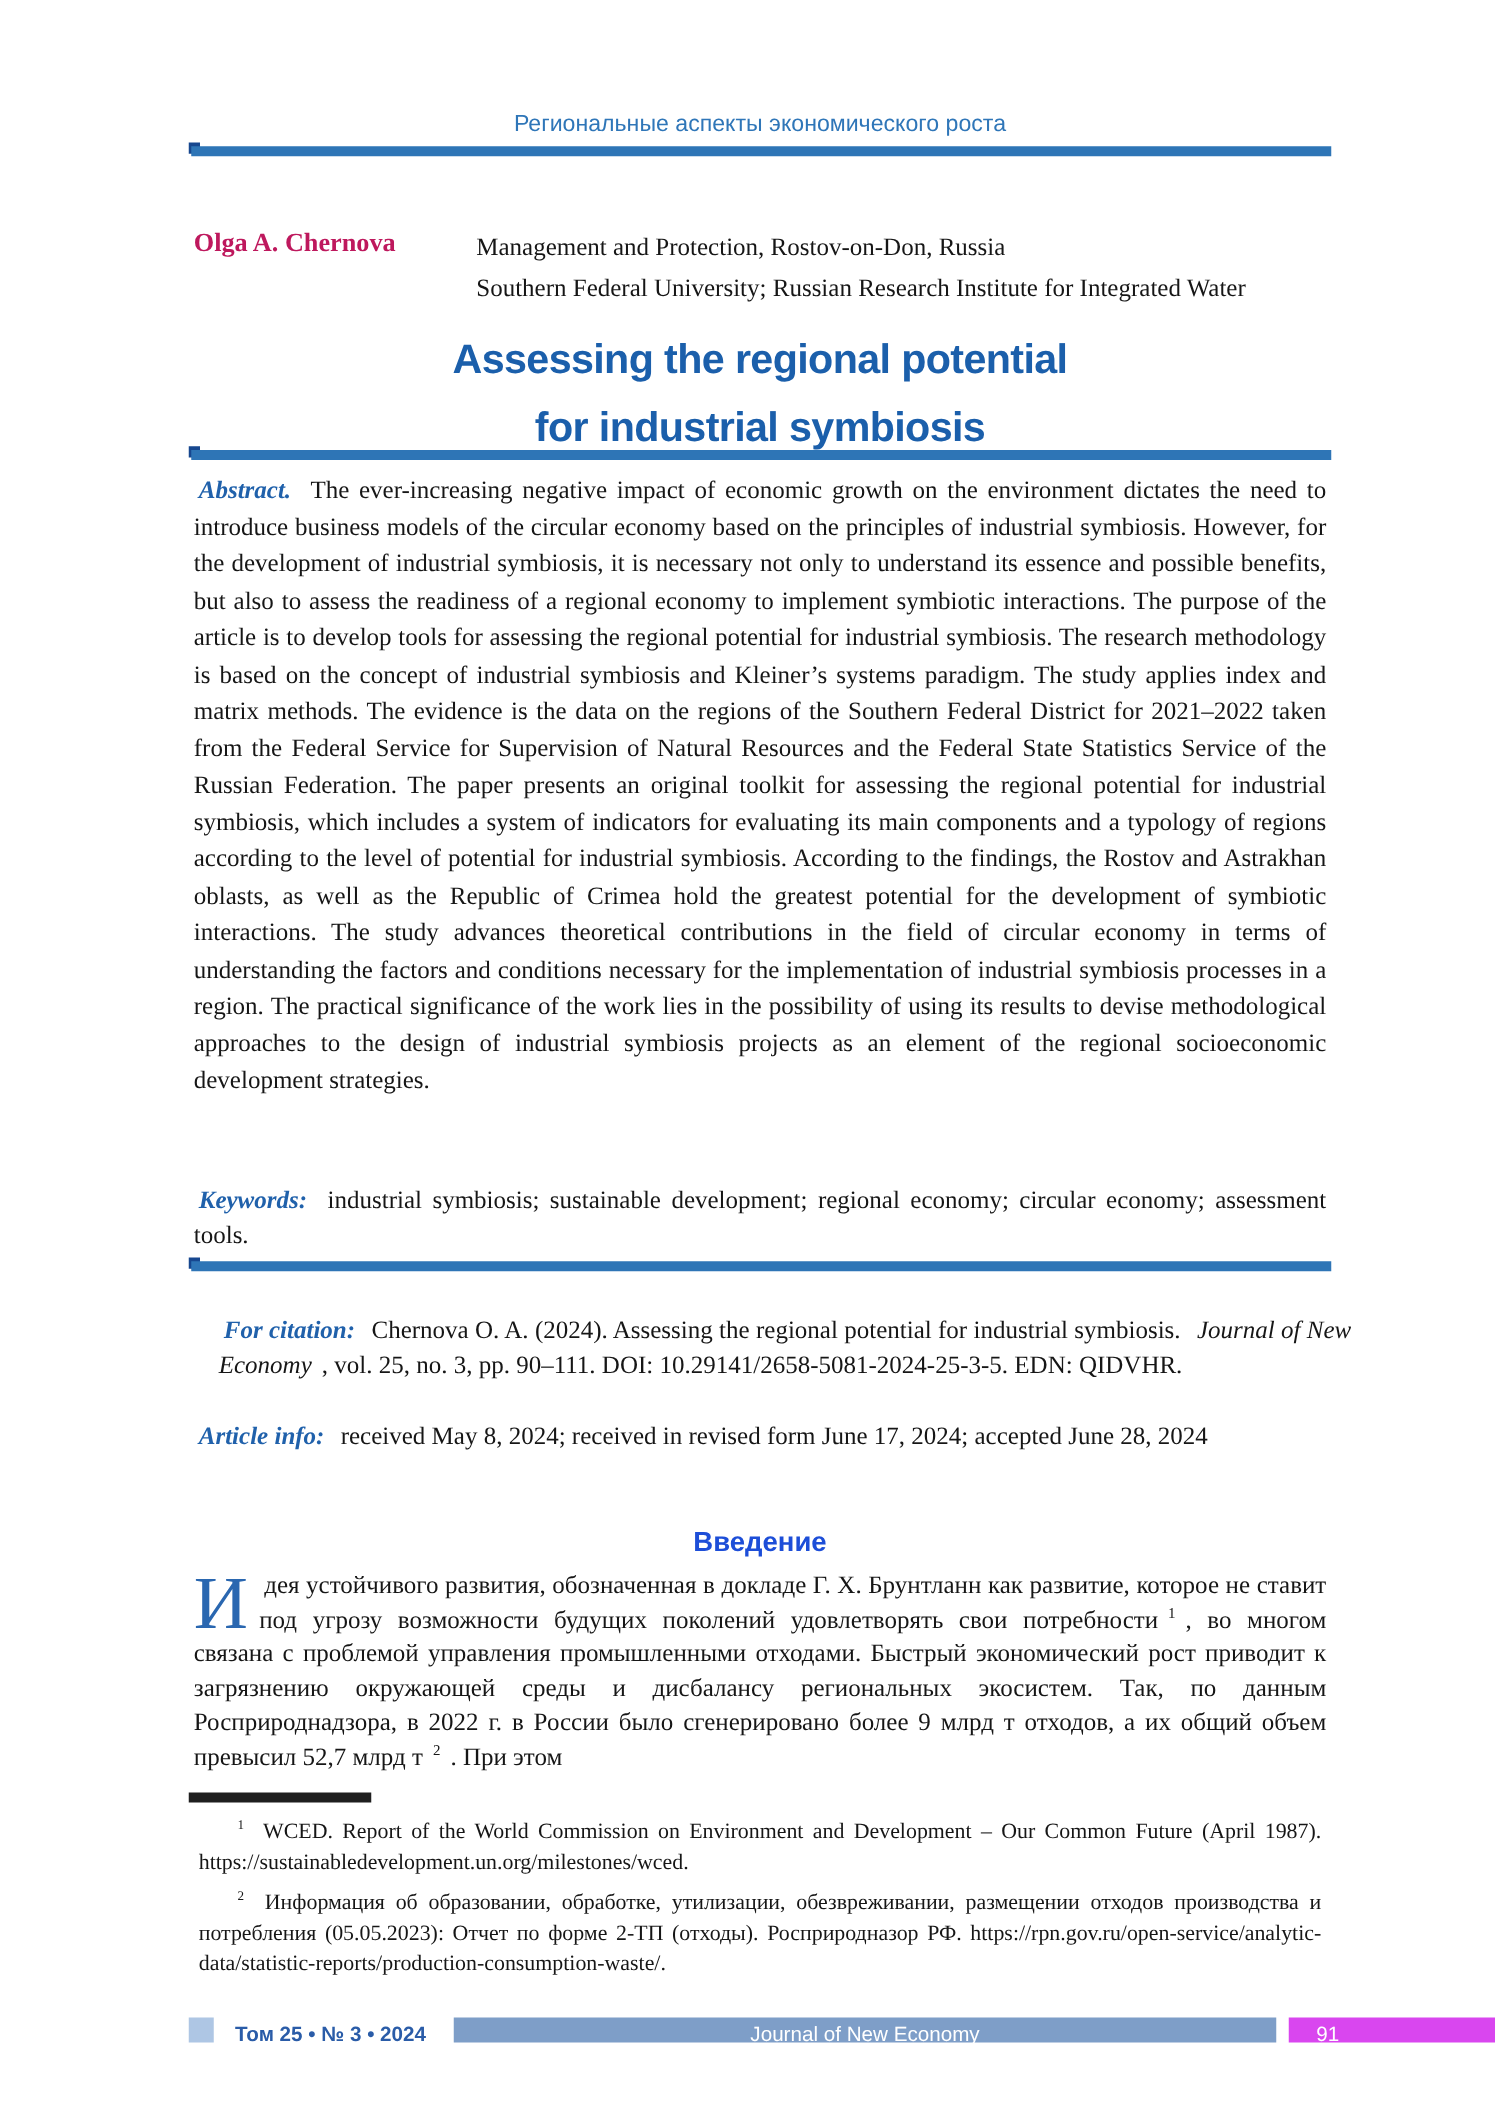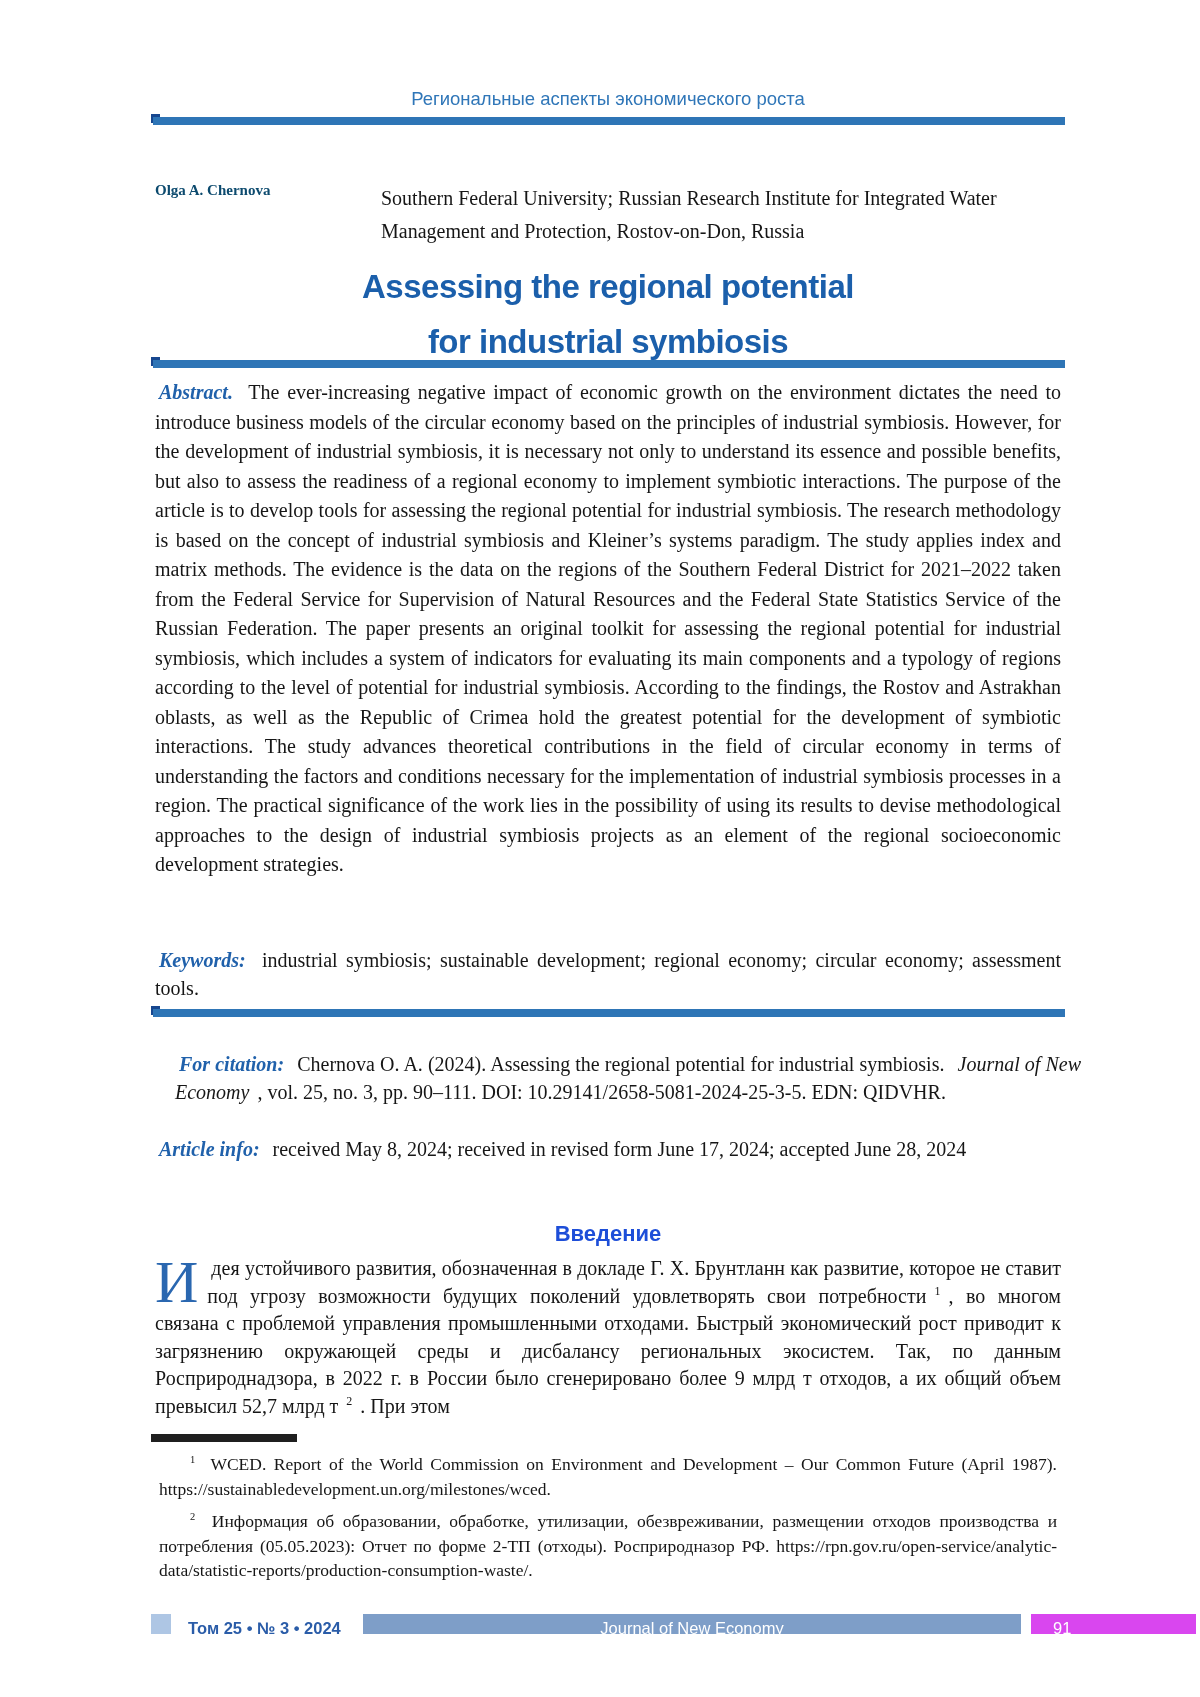--- a/index.html
+++ b/index.html
@@ -21,21 +21,21 @@
   .rule { left:143px; width:914px; height:9px; }
   .rule .line { position:absolute; left:2px; right:0; top:3px; height:3px; background:#2e75b6; }
   .rule .sq   { position:absolute; left:0; top:0; width:9px; height:9px; background:#17478f; }
   .rule-1 { top:106px; }
   .rule-2 { top:349px; }
   .rule-3 { top:998px; }
 
   
   .author-name {
     top:170px; left:143px; width:215px; white-space:nowrap;
-    font-size:15px; font-weight:bold; color:#0c4a6e;
+    font-size:21px; font-weight:bold; color:#be185d;
   }
   .author-aff { top:170px; left:365px; width:720px; font-size:20px; line-height:25px; }
   .author-aff div { white-space:nowrap; }
 
   
   .title {
     top:247px; left:143px; width:914px; text-align:center;
     font-family:"Liberation Sans", sans-serif; font-weight:bold;
     font-size:33px; line-height:47px; letter-spacing:-0.5px; color:#1b5fab;
   }
@@ -92,22 +92,22 @@
 
   <div class="abs running-head">Региональные аспекты экономического роста</div>
 
   <div class="abs rule rule-1">
     <span class="sq"></span>
     <span class="line"></span>
   </div>
 
   <div class="abs author-name">Olga A. Chernova</div>
   <div class="abs author-aff">
+    <div>Management and Protection, Rostov-on-Don, Russia</div>
     <div>Southern Federal University; Russian Research Institute for Integrated Water</div>
-    <div>Management and Protection, Rostov-on-Don, Russia</div>
   </div>
 
   <div class="abs title">
     <div>Assessing the regional potential</div>
     <div>for industrial symbiosis</div>
   </div>
 
   <div class="abs rule rule-2">
     <span class="sq"></span>
     <span class="line"></span>

